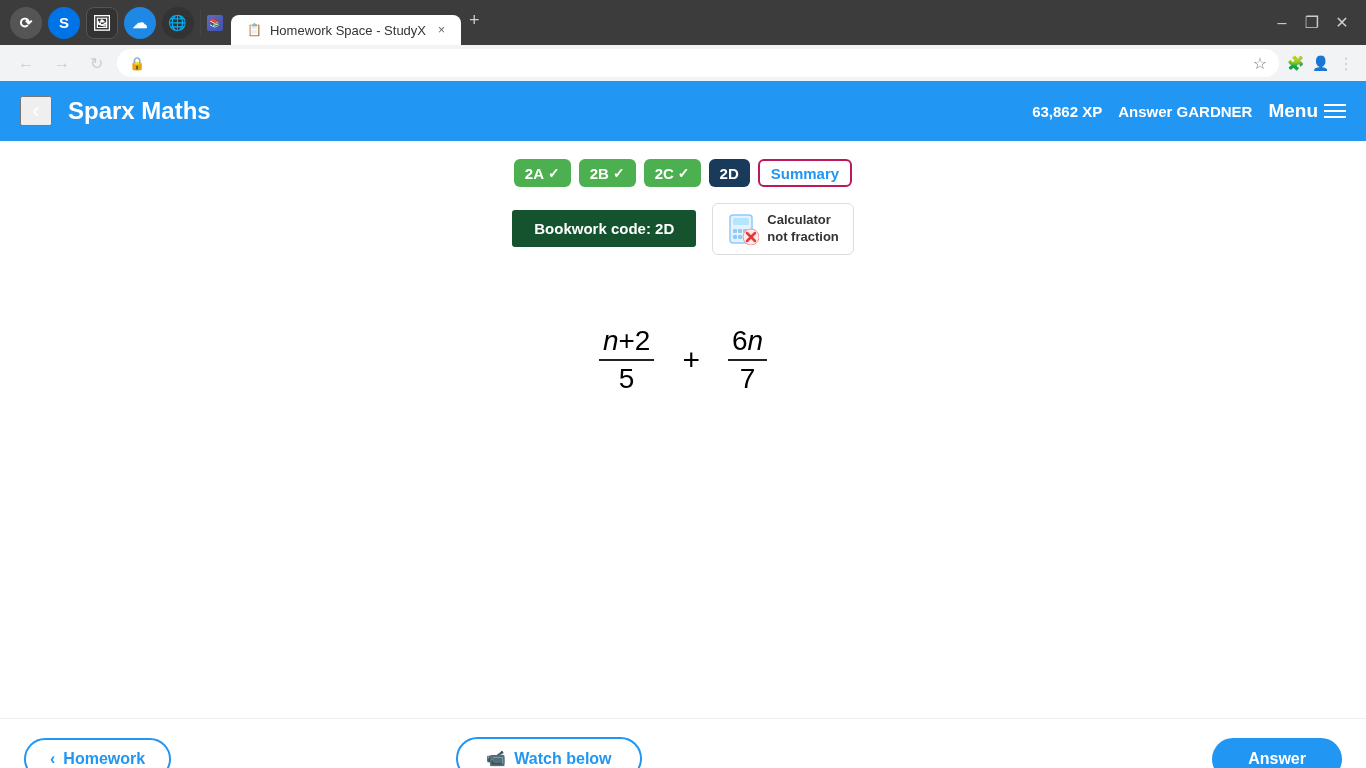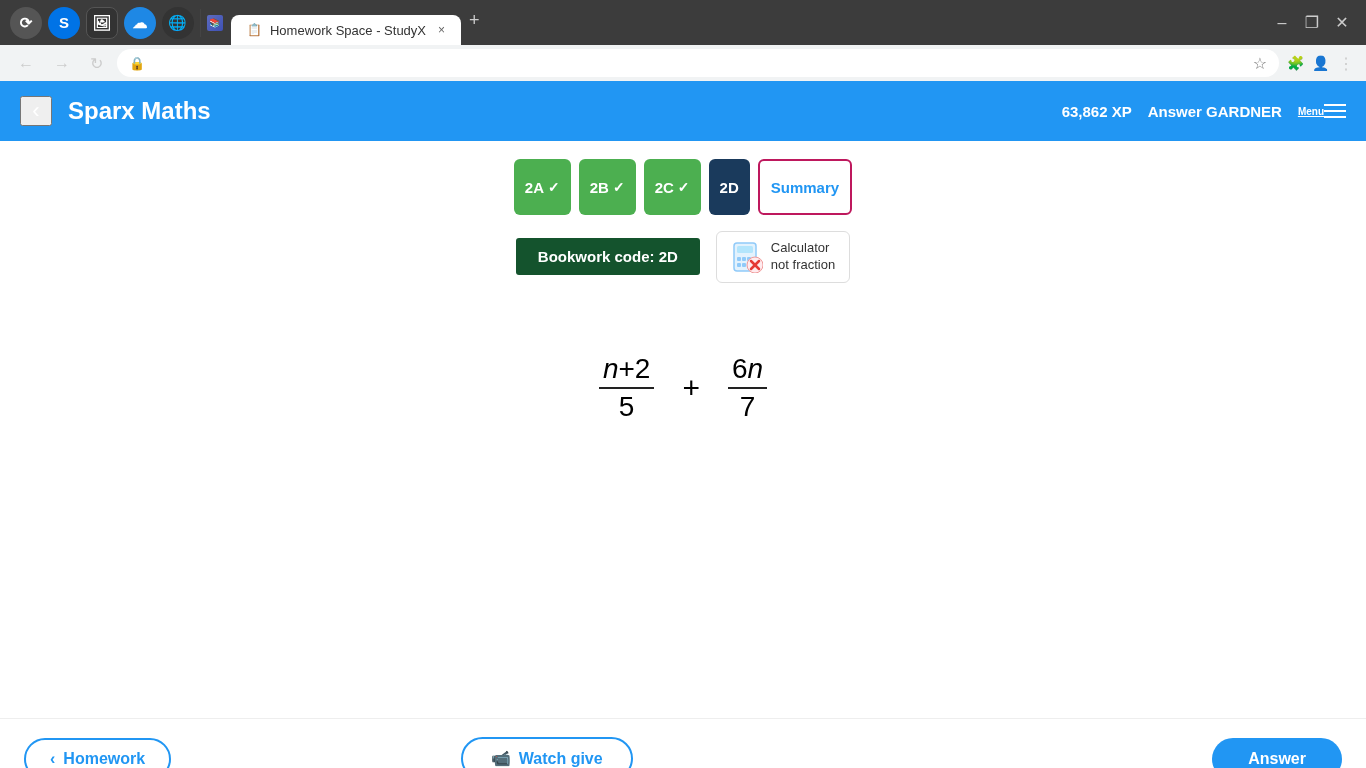--- a/index.html
+++ b/index.html
@@ -15,42 +15,42 @@
     .win-controls { display: flex; gap: 2px; margin-left: auto; }
     .win-btn { background: none; border: none; color: #ccc; font-size: 16px; cursor: pointer; width: 28px; height: 28px; display: flex; align-items: center; justify-content: center; }
 
     
     .app-header { background: #2196f3; height: 60px; display: flex; align-items: center; padding: 0 20px; gap: 16px; }
     .back-btn { color: #fff; font-size: 22px; cursor: pointer; display: flex; align-items: center; justify-content: center; width: 32px; }
     .app-logo { color: #fff; font-size: 24px; font-weight: 700; }
     .header-right { margin-left: auto; display: flex; align-items: center; gap: 16px; }
     .xp-text { color: #fff; font-size: 15px; font-weight: 600; }
     .user-name { color: #fff; font-size: 15px; font-weight: 600; }
-    .menu-btn { color: #fff; display: flex; align-items: center; font-size: 10px; font-weight: 700; cursor: pointer; text-decoration: underline; }
+    .menu-btn { color: #fff; display: flex; align-items: center; gap: 6px; font-size: 19px; font-weight: 700; cursor: pointer; }
     .menu-icon { display: flex; flex-direction: column; gap: 4px; }
     .menu-icon span { display: block; width: 22px; height: 2px; background: #fff; }
 
     
     .main-content { background: #fff; height: calc(768px - 45px - 36px - 60px - 50px); display: flex; flex-direction: column; align-items: center; overflow: hidden; }
 
     
     .task-tabs { display: flex; align-items: center; gap: 8px; padding: 18px 0 0 0; }
-    .task-tab { height: 56px; padding: 0 11px; border-radius: 6px; display: flex; align-items: center; gap: 4px; font-size: 15px; font-weight: 600; cursor: pointer; border: none; }
+    .task-tab { height: 28px; padding: 0 11px; border-radius: 6px; display: flex; align-items: center; gap: 4px; font-size: 15px; font-weight: 600; cursor: pointer; border: none; }
     .task-tab.completed { background: #4caf50; color: #fff; }
     .task-tab.active { background: #1a3a5c; color: #fff; }
     .task-tab.summary { background: #fff; color: #2196f3; border: 2px solid #be185d; }
     .checkmark { font-size: 14px; }
 
     
     .bookwork-row { display: flex; align-items: center; gap: 16px; margin-top: 16px; }
     .bookwork-code { background: #14532d; color: #fff; padding: 10px 22px; border-radius: 3px; font-size: 15px; font-weight: 700; }
     .calculator-badge { display: flex; align-items: center; gap: 8px; border: 1.5px solid #ddd; border-radius: 6px; padding: 8px 14px; }
     .calc-icon { position: relative; width: 32px; height: 32px; }
     .calc-icon svg { width: 32px; height: 32px; }
-    .calc-text { font-size: 13px; color: #333; line-height: 1.3; }
+    .calc-text { font-size: 13px; color: #333; line-height: 1.3; font-weight: bold; }
 
     
     .question-area { margin-top: 48px; text-align: center; flex: 1; }
     .question-text { font-size: 32px; color: #222; line-height: 1.4; max-width: 700px; }
 
     
     .math-expr { margin-top: 22px; display: flex; align-items: center; justify-content: center; gap: 28px; font-size: 28px; }
     .fraction { display: inline-flex; flex-direction: column; align-items: center; }
     .frac-num { border-bottom: 2px solid #222; padding: 0 4px 2px 4px; font-size: 28px; }
     .frac-den { padding: 2px 4px 0 4px; font-size: 28px; }
@@ -201,16 +201,16 @@
   </div>
 </div>
 
 <div class="bottom-bar">
   <button class="prev-btn">
     <span>‹</span>
     <span>Homework</span>
   </button>
   <button class="watch-btn">
     <span>📹</span>
-    <span>Watch give</span>
+    <span>Watch below</span>
   </button>
   <button class="answer-btn">Answer</button>
 </div>
 
 </body></html>

